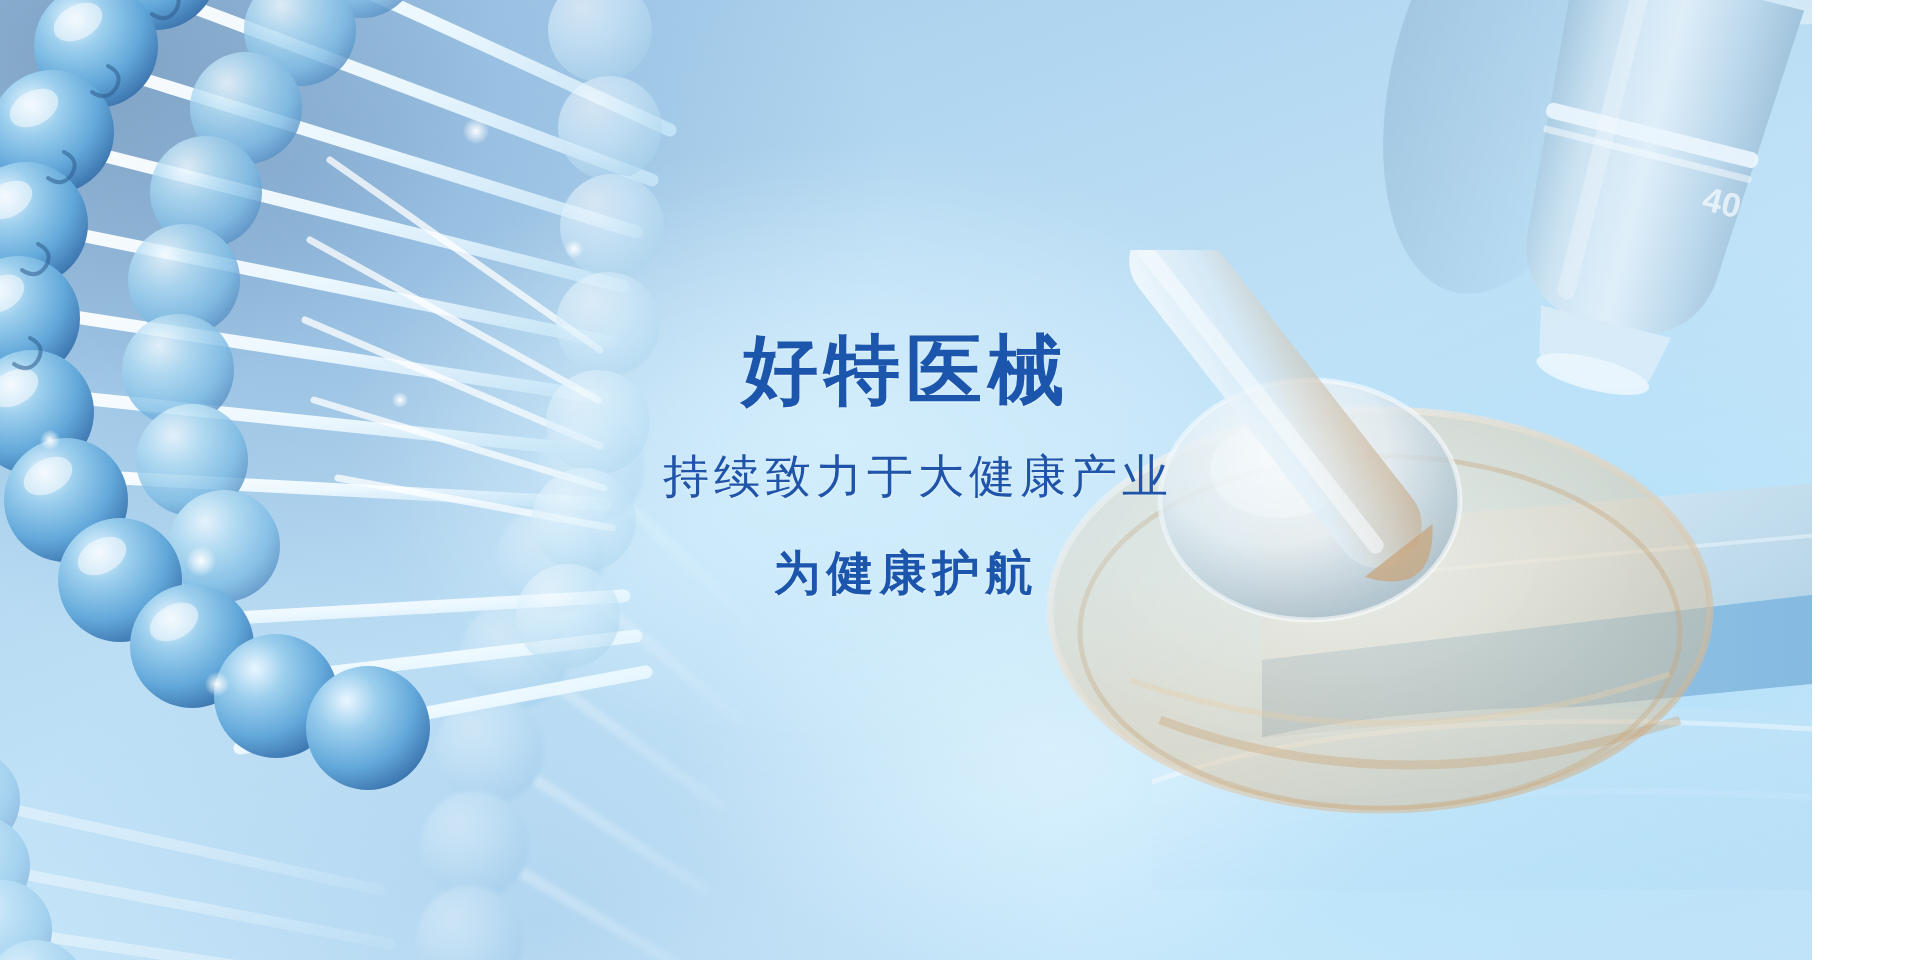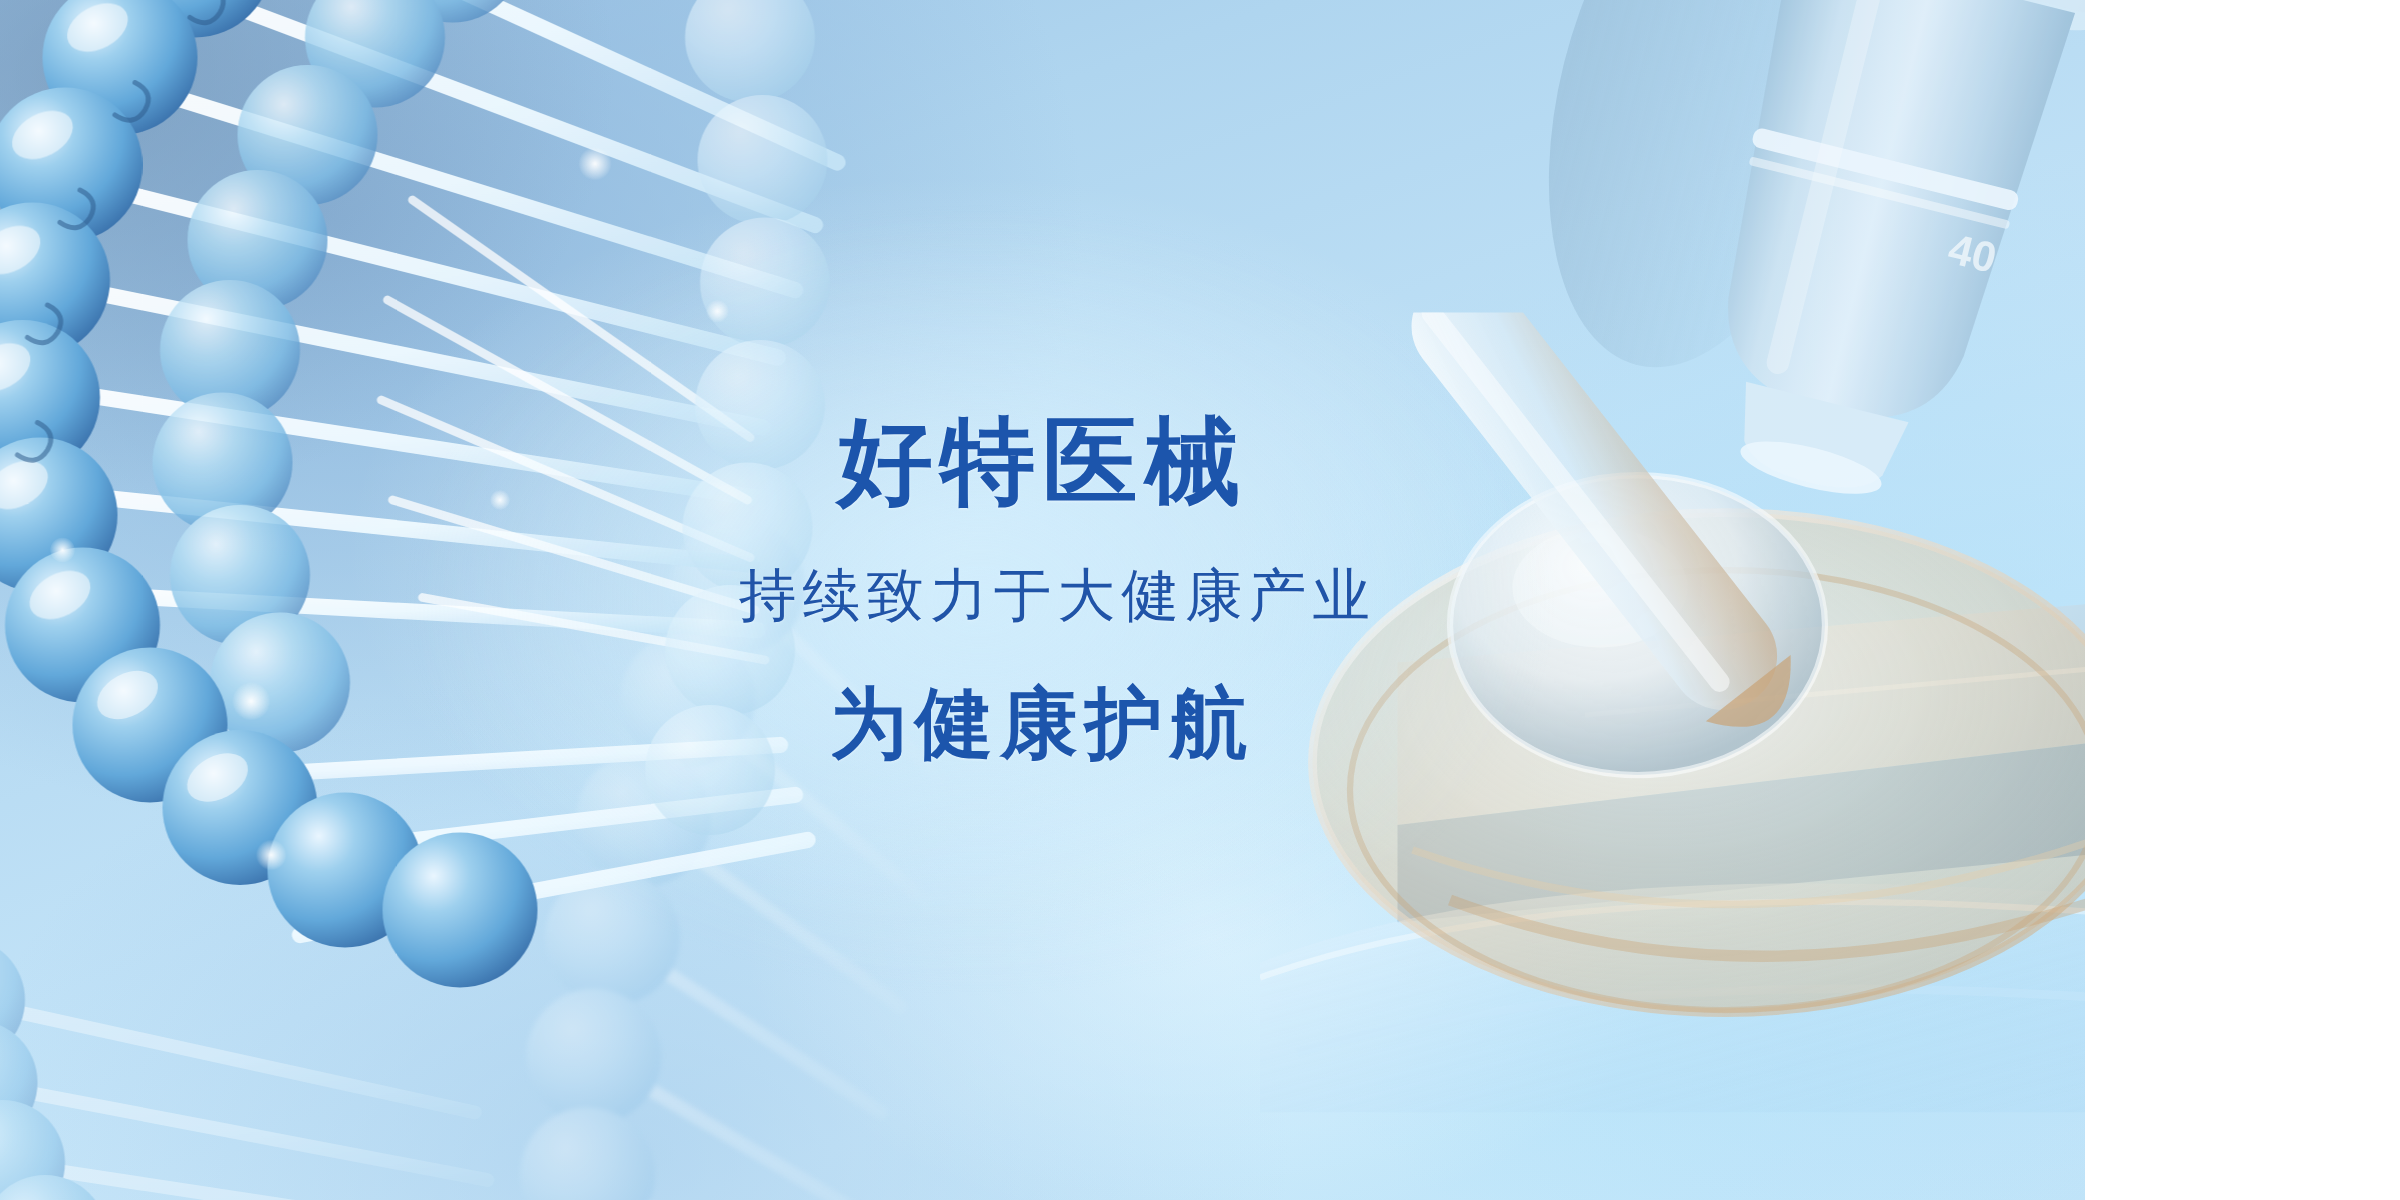--- a/index.html
+++ b/index.html
@@ -5,21 +5,21 @@
 <style>
   * { margin:0; padding:0; box-sizing:border-box; }
   html, body {
     width:1920px; height:960px;
     overflow:hidden;
     font-family:"Liberation Sans", "DejaVu Sans", sans-serif;
   }
 
   .banner {
     position:relative;
-    width:1668px; height:960px;
+    width:1812px; height:960px;
     overflow:hidden;
     background:#c4b5fd;
   }
 
   
   .bg-base{
     position:absolute; inset:0;
     background:
       radial-gradient(ellipse 900px 760px at 74% 86%, #BFE6FA 0%, rgba(191,230,250,0) 62%),
       radial-gradient(ellipse 1000px 820px at 16% 18%, #8FB7DC 0%, rgba(143,183,220,0) 60%),
@@ -113,21 +113,21 @@
     font-size:46px;
     font-weight:400;
     letter-spacing:5px;
     line-height:1;
     color:#2054A8;
     text-shadow:0 1px 2px rgba(255,255,255,.35);
     margin-left:24px;
   }
   .tagline{
     margin-top:50px;
-    font-size:62px;
+    font-size:47px;
     font-weight:700;
     letter-spacing:6px;
     line-height:1;
     color:#1C55AC;
     text-shadow:0 1px 2px rgba(255,255,255,.40);
   }
 </style>
 </head>
 <body>
 

